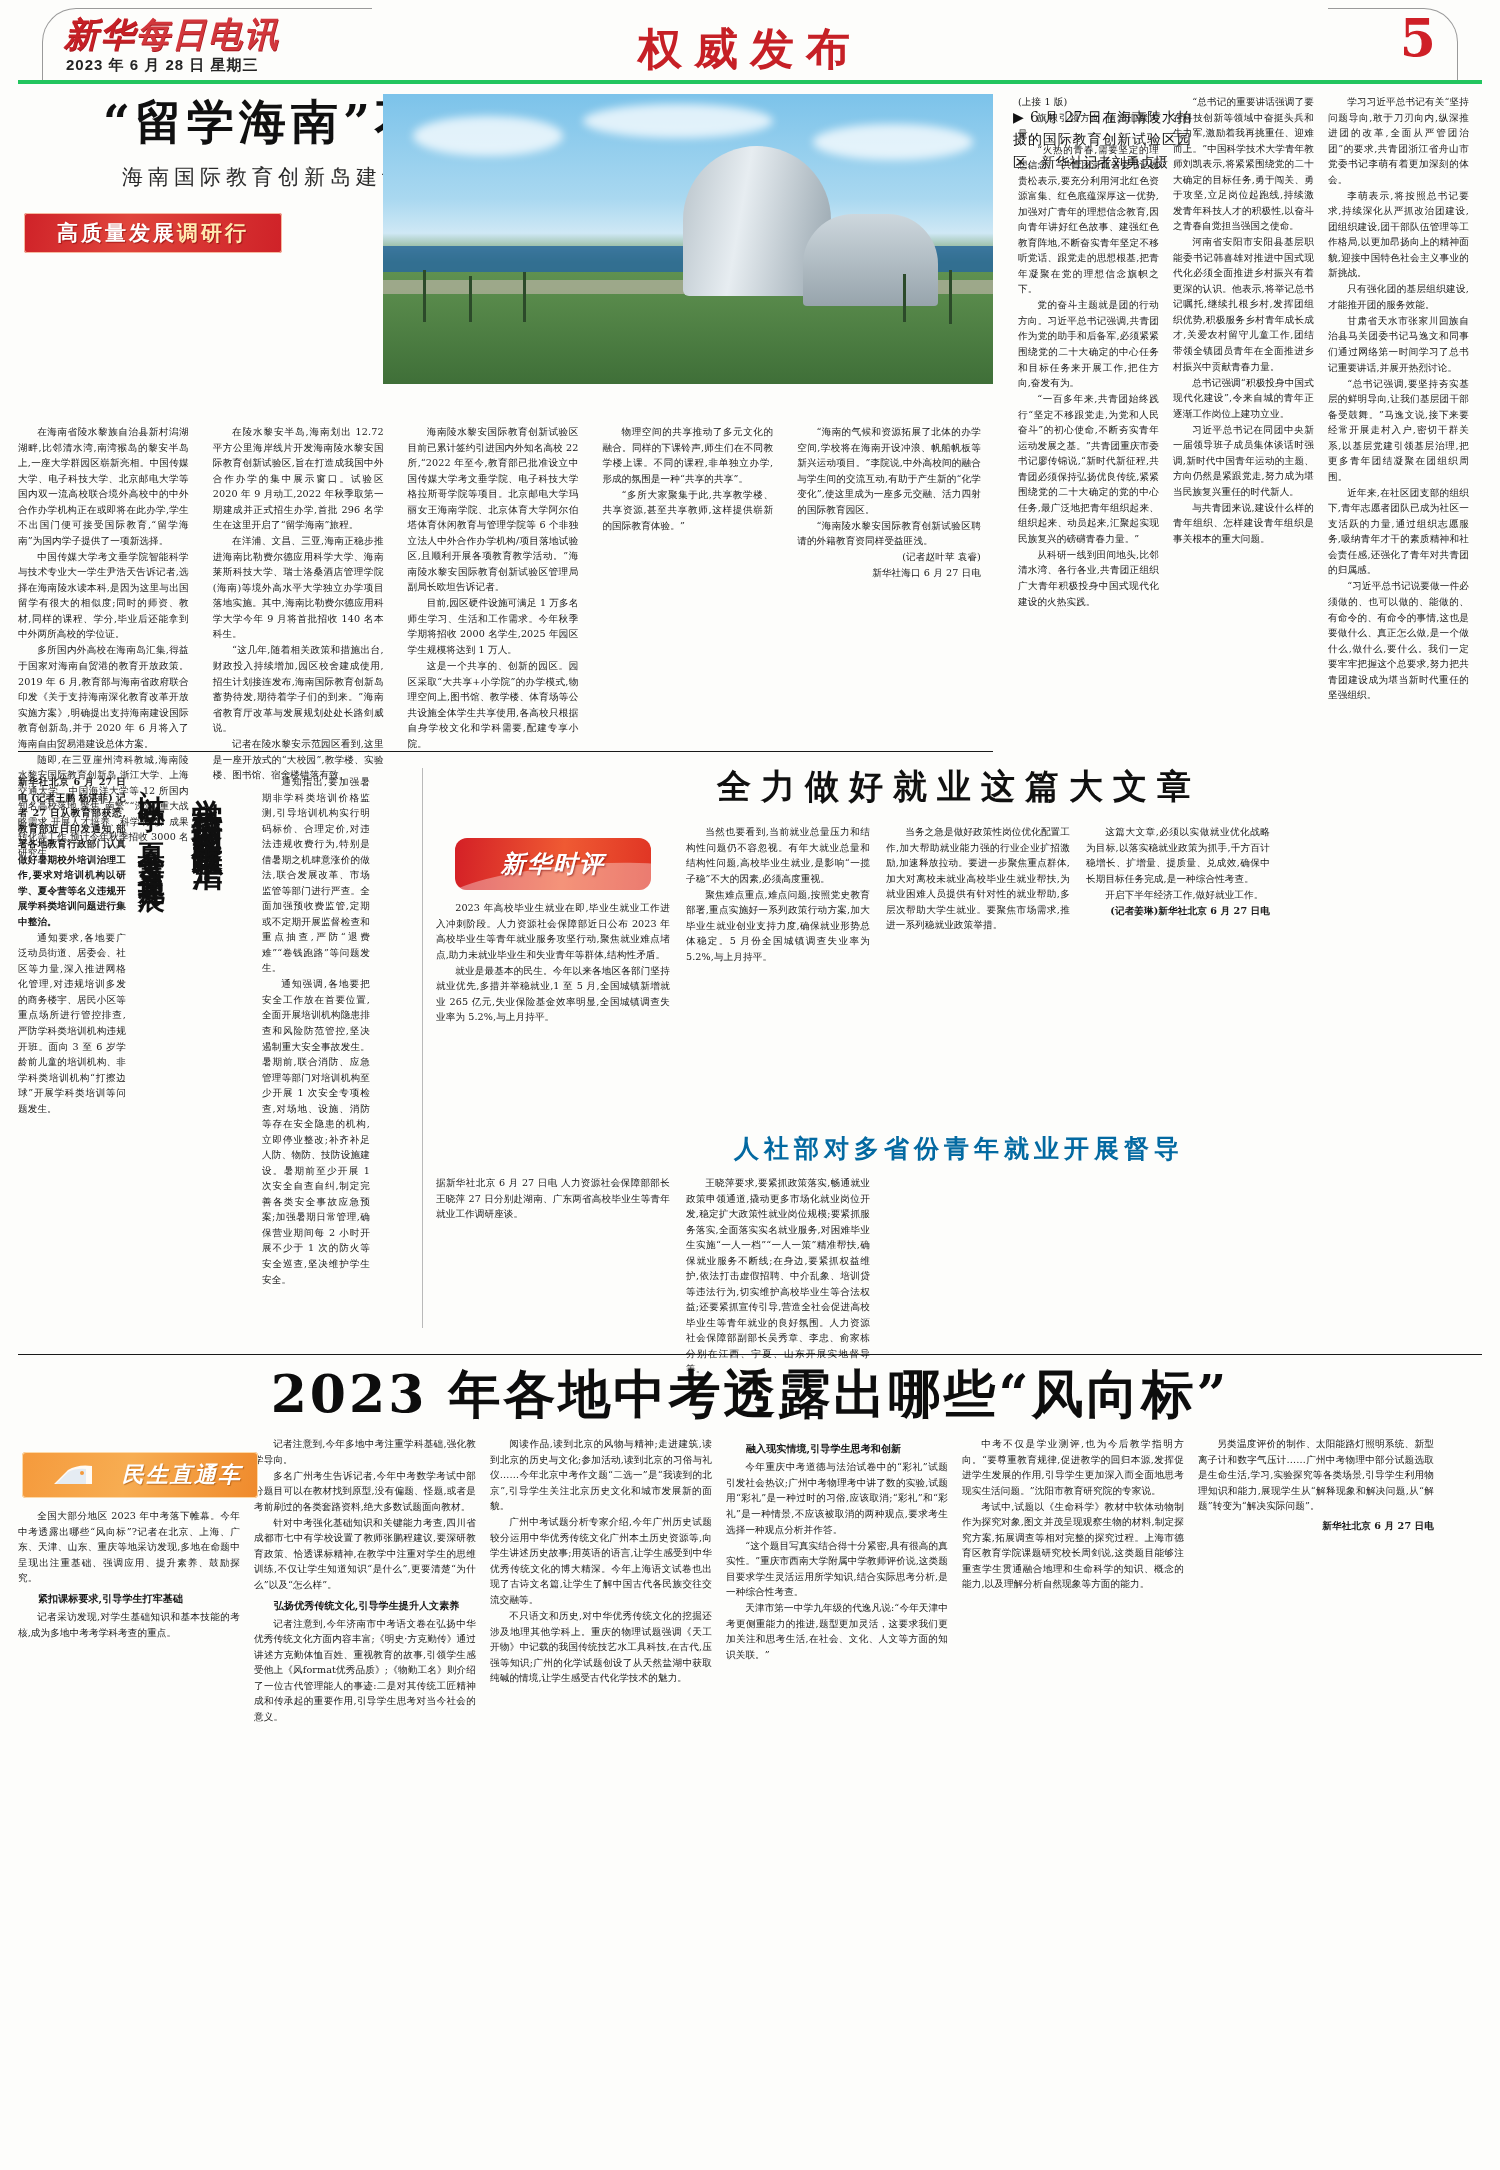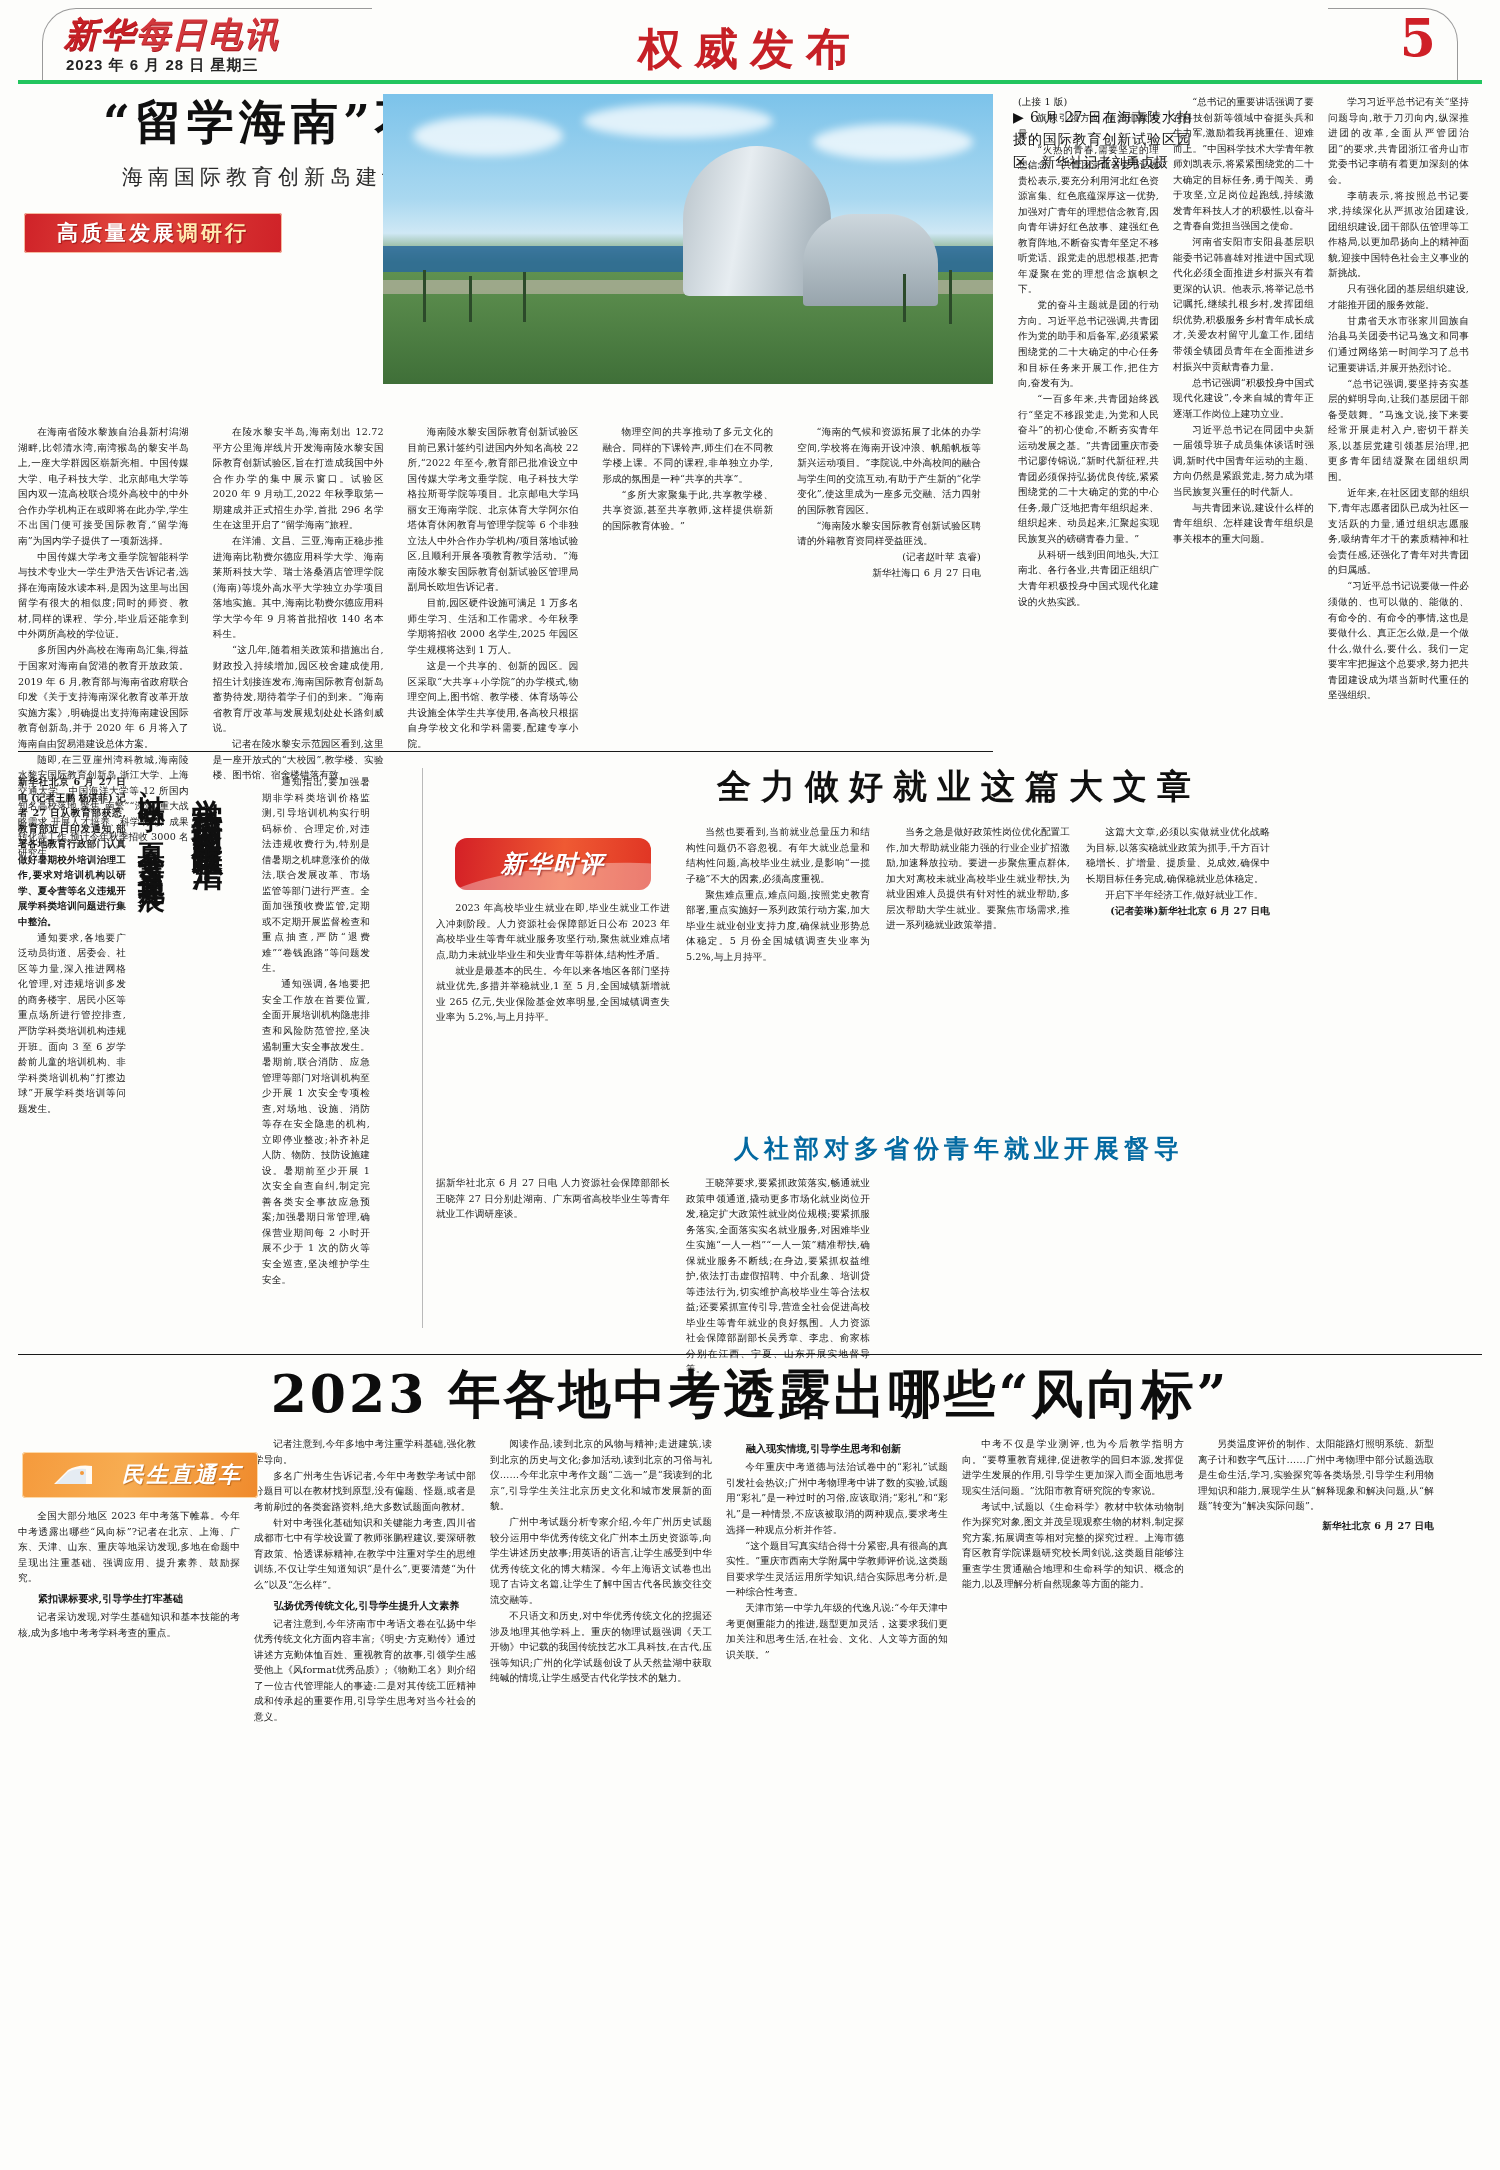--- a/index.html
+++ b/index.html
@@ -262,21 +262,21 @@
     </div>
 
     <div class="s1-right">
       <div class="rc-cols">
         <div class="rc-col col-text">
           <p class="noind">(上接 1 版)</p>
           <p>旗帜引领方向,信念汇聚力量。</p>
           <p>“火热的青春,需要坚定的理想信念。”共青团河北省委书记侯贵松表示,要充分利用河北红色资源富集、红色底蕴深厚这一优势,加强对广青年的理想信念教育,因向青年讲好红色故事、建强红色教育阵地,不断奋实青年坚定不移听党话、跟党走的思想根基,把青年凝聚在党的理想信念旗帜之下。</p>
           <p>党的奋斗主题就是团的行动方向。习近平总书记强调,共青团作为党的助手和后备军,必须紧紧围绕党的二十大确定的中心任务和目标任务来开展工作,把住方向,奋发有为。</p>
           <p>“一百多年来,共青团始终践行“坚定不移跟党走,为党和人民奋斗”的初心使命,不断夯实青年运动发展之基。”共青团重庆市委书记廖传锦说,“新时代新征程,共青团必须保持弘扬优良传统,紧紧围绕党的二十大确定的党的中心任务,最广泛地把青年组织起来、组织起来、动员起来,汇聚起实现民族复兴的磅礴青春力量。”</p>
-          <p>从科研一线到田间地头,大江南北、各行各业,共青团正组织广大青年积极投身中国式现代化建设的火热实践。</p>
+          <p>从科研一线到田间地头,比邻清水湾、各行各业,共青团正组织广大青年积极投身中国式现代化建设的火热实践。</p>
         </div>
         <div class="rc-col col-text">
           <p>“总书记的重要讲话强调了要在科技创新等领域中奋挺头兵和生力军,激励着我再挑重任、迎难而上。”中国科学技术大学青年教师刘凯表示,将紧紧围绕党的二十大确定的目标任务,勇于闯关、勇于攻坚,立足岗位起跑线,持续激发青年科技人才的积极性,以奋斗之青春自觉担当强国之使命。</p>
           <p>河南省安阳市安阳县基层职能委书记韩喜雄对推进中国式现代化必须全面推进乡村振兴有着更深的认识。他表示,将举记总书记嘱托,继续扎根乡村,发挥团组织优势,积极服务乡村青年成长成才,关爱农村留守儿童工作,团结带领全镇团员青年在全面推进乡村振兴中贡献青春力量。</p>
           <p>总书记强调“积极投身中国式现代化建设”,令来自城的青年正逐渐工作岗位上建功立业。</p>
           <p>习近平总书记在同团中央新一届领导班子成员集体谈话时强调,新时代中国青年运动的主题、方向仍然是紧跟党走,努力成为堪当民族复兴重任的时代新人。</p>
           <p>与共青团来说,建设什么样的青年组织、怎样建设青年组织是事关根本的重大问题。</p>
         </div>
         <div class="rc-col col-text">
           <p>学习习近平总书记有关“坚持问题导向,敢于刀刃向内,纵深推进团的改革,全面从严管团治团”的要求,共青团浙江省舟山市党委书记李萌有着更加深刻的体会。</p>
@@ -330,21 +330,21 @@
           </div>
         </div>
         <div class="col-text" style="width:200px;padding-right:16px;">
           <p>当然也要看到,当前就业总量压力和结构性问题仍不容忽视。有年大就业总量和结构性问题,高校毕业生就业,是影响“一揽子稳”不大的因素,必须高度重视。</p>
           <p>聚焦难点重点,难点问题,按照党史教育部署,重点实施好一系列政策行动方案,加大毕业生就业创业支持力度,确保就业形势总体稳定。5 月份全国城镇调查失业率为 5.2%,与上月持平。</p>
         </div>
         <div class="col-text" style="width:200px;padding-right:16px;">
           <p>当务之急是做好政策性岗位优化配置工作,加大帮助就业能力强的行业企业扩招激励,加速释放拉动。要进一步聚焦重点群体,加大对离校未就业高校毕业生就业帮扶,为就业困难人员提供有针对性的就业帮助,多层次帮助大学生就业。要聚焦市场需求,推进一系列稳就业政策举措。</p>
         </div>
         <div class="col-text" style="width:200px;padding-right:16px;">
-          <p>这篇大文章,必须以实做就业优化战略为目标,以落实稳就业政策为抓手,千方百计稳增长、扩增量、提质量、兑成效,确保中长期目标任务完成,确保稳就业总体稳定。</p>
+          <p>这篇大文章,必须以实做就业优化战略为目标,以落实稳就业政策为抓手,千方百计稳增长、扩增量、提质量、兑成效,确保中长期目标任务完成,是一种综合性考查。</p>
           <p>开启下半年经济工作,做好就业工作。</p>
           <p class="noind" style="text-align:right;font-weight:bold">(记者姜琳)新华社北京 6 月 27 日电</p>
         </div>
       </div>
     </div>
 
     <div style="position:absolute;left:418px;top:368px;width:1046px;">
       <div class="headline-sm">人社部对多省份青年就业开展督导</div>
       <div style="display:flex;margin-top:10px;">
         <div class="col-text" style="width:250px;padding-right:16px;">

